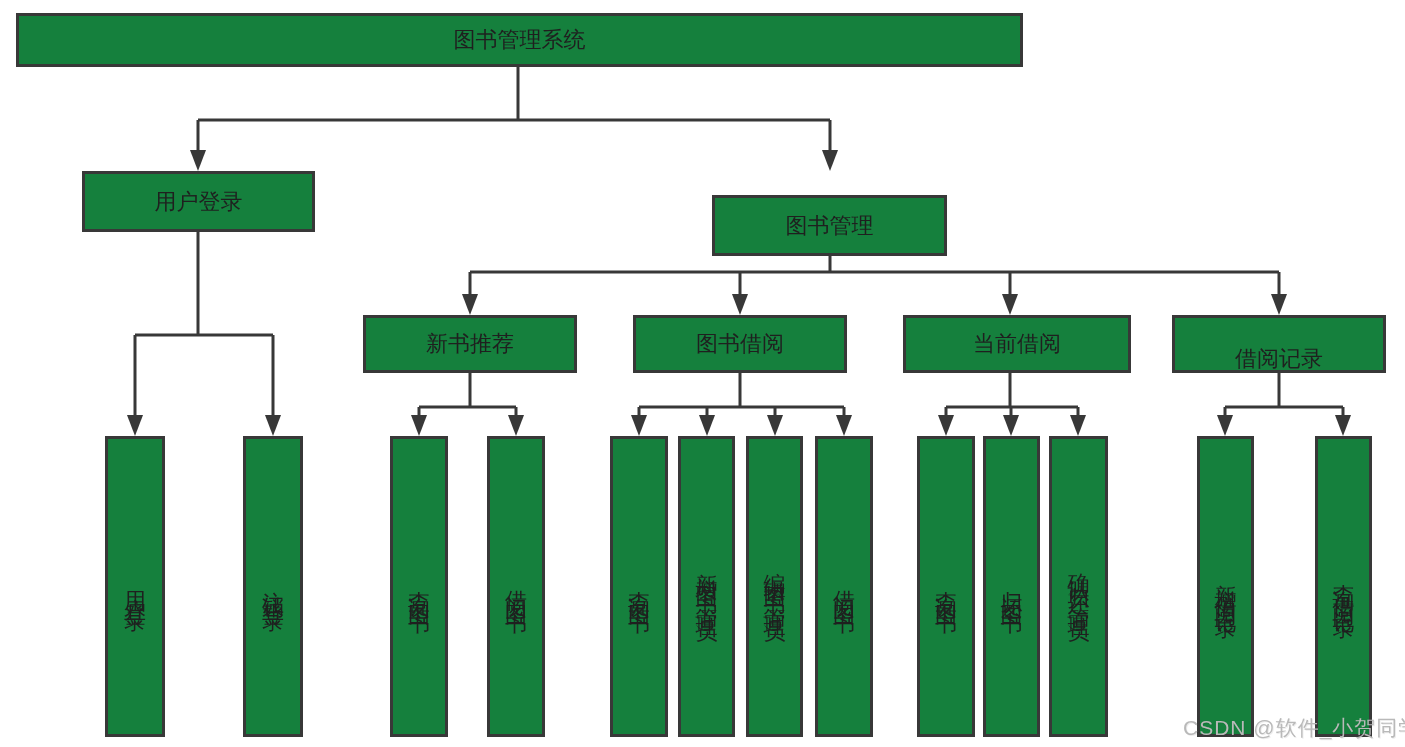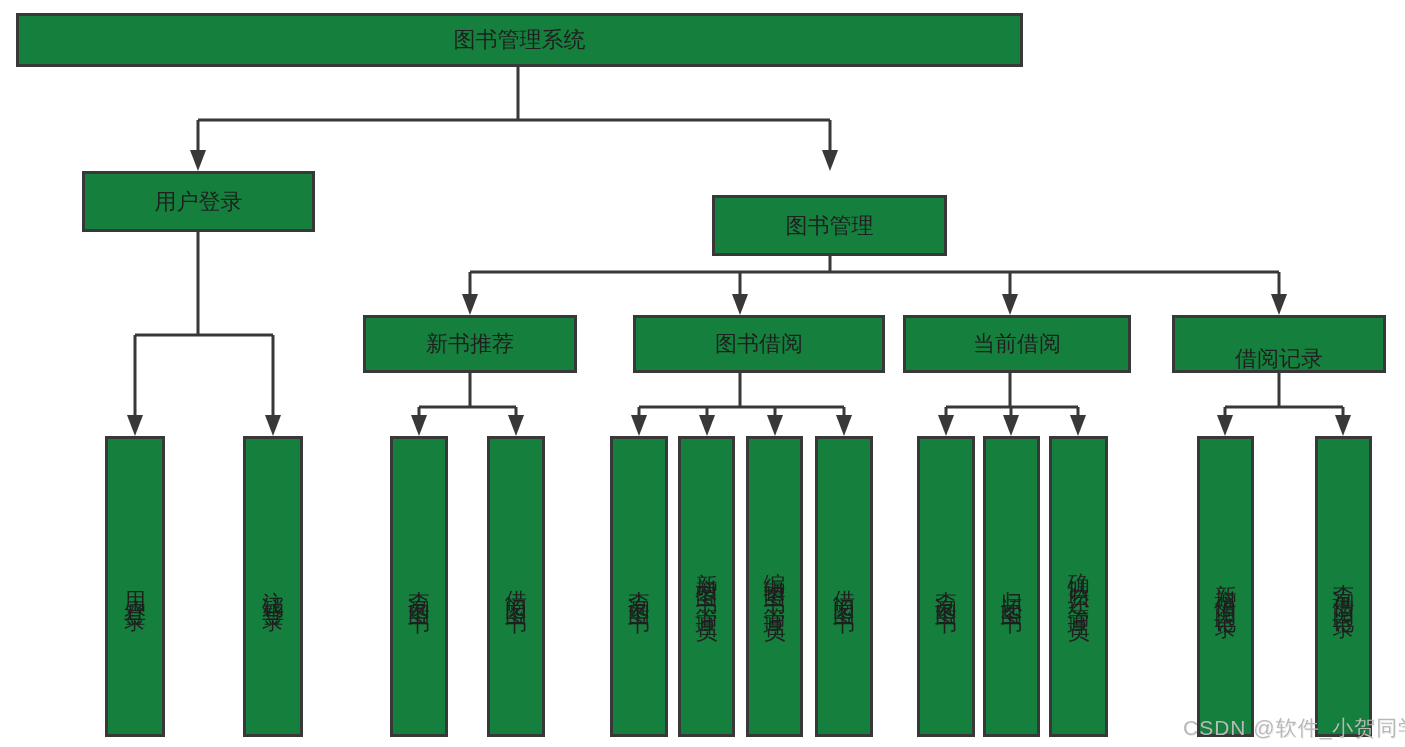--- a/index.html
+++ b/index.html
@@ -89,21 +89,21 @@
   <div class="node" style="left:82px; top:171px; width:233px; height:61px;">
     <span>用户登录</span>
   </div>
   <div class="node" style="left:712px; top:171px; width:235px; height:61px;margin-top:24px;">
     <span>图书管理</span>
   </div>
 
   <div class="node" style="left:363px; top:315px; width:214px; height:58px;">
     <span>新书推荐</span>
   </div>
-  <div class="node" style="left:633px; top:315px; width:252px; height:58px;">
+  <div class="node" style="left:633px; top:315px; width:214px; height:58px;">
     <span>图书借阅</span>
   </div>
   <div class="node" style="left:903px; top:315px; width:228px; height:58px;">
     <span>当前借阅</span>
   </div>
   <div class="node" style="left:1172px; top:315px; width:214px; height:58px;align-items:flex-end;">
     <span>借阅记录</span>
   </div>
 
   <div class="node" style="left:105px; top:436px; width:60px; height:301px;">

